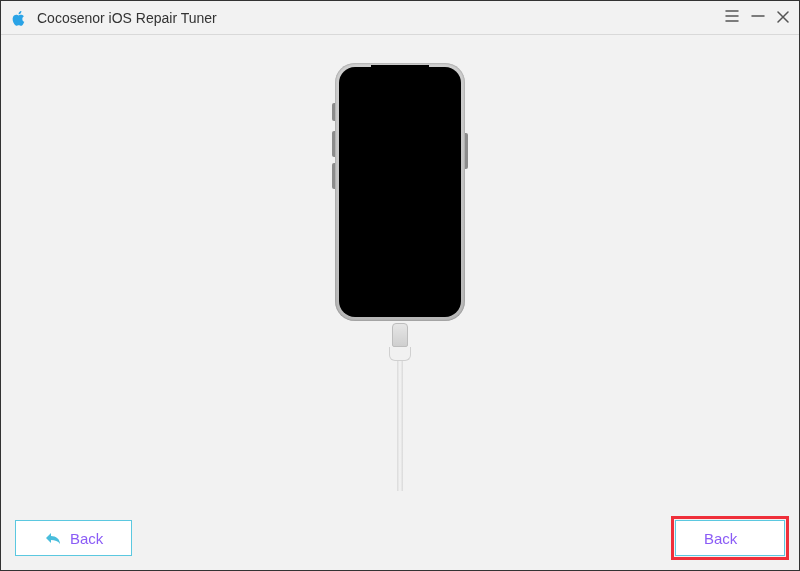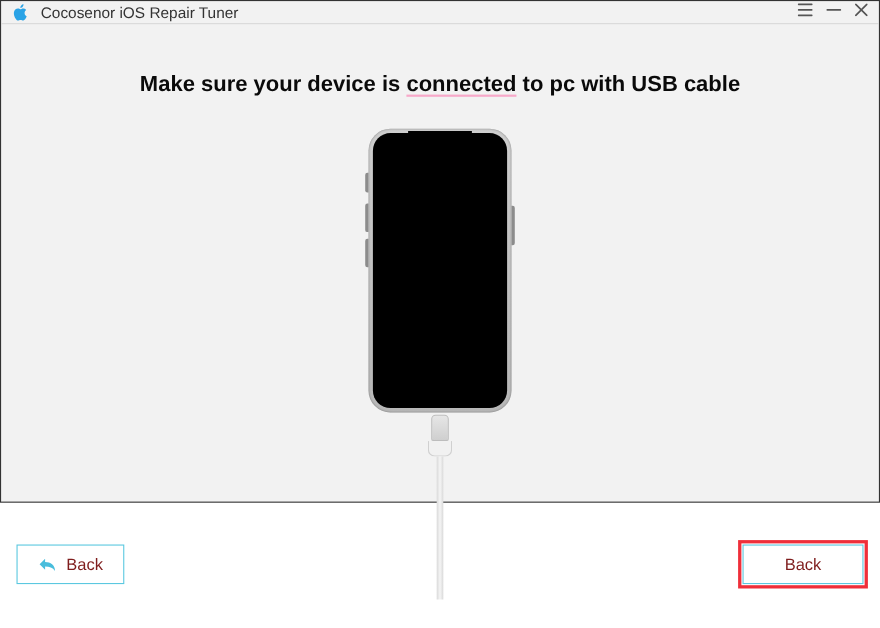--- a/index.html
+++ b/index.html
@@ -5,21 +5,21 @@
     * { margin: 0; padding: 0; box-sizing: border-box; }
     body {
       font-family: "Segoe UI", Arial, sans-serif;
       background: #fff;
       width: 800px;
       height: 571px;
       overflow: hidden;
     }
     .window {
       width: 800px;
-      height: 457px;
+      height: 571px;
       border: 1px solid #333;
       background: #f2f2f2;
       display: flex;
       flex-direction: column;
     }
     .titlebar {
       height: 34px;
       display: flex;
       align-items: center;
       padding: 0 10px 0 8px;
@@ -119,28 +119,27 @@
     .footer {
       position: absolute;
       bottom: 14px;
       left: 14px; right: 14px;
       display: flex;
       justify-content: space-between;
     }
     .btn {
       min-width: 98px;
       height: 36px;
-      padding: 0 16px;
+      padding: 0 28px;
       border: 1px solid #5bc8e0;
       background: #fff;
-      color: #7f1d1d;
+      color: #8b5cf6;
       font-size: 15px;
       display: flex;
       align-items: center;
-      justify-content: center;
       gap: 8px;
       cursor: pointer;
     }
     .btn.next {
       min-width: 110px;
       outline: 3px solid #ef2f3a;
       outline-offset: 1px;
     }
     .btn .arrow-icon { display: inline-flex; }
   </style>
@@ -169,23 +168,20 @@
       </span>
       <span title="Close">
         <svg width="12" height="12" viewBox="0 0 12 12">
             <path d="M1 1l10 10M11 1L1 11" stroke="#555" stroke-width="1.5" stroke-linecap="round"></path>
           </svg>
       </span>
     </div>
   </div>
 
   <div class="content">
-    <div class="instruction">
-      <span>Make sure your device is </span><span class="underlined">connected</span><span> to pc with USB cable</span>
-    </div>
 
     <div class="illustration">
       <div class="phone">
         <div class="side-btn sb1"></div>
         <div class="side-btn sb2"></div>
         <div class="side-btn sb3"></div>
         <div class="side-btn sbr"></div>
         <div class="screen"></div>
         <div class="notch"></div>
       </div>

